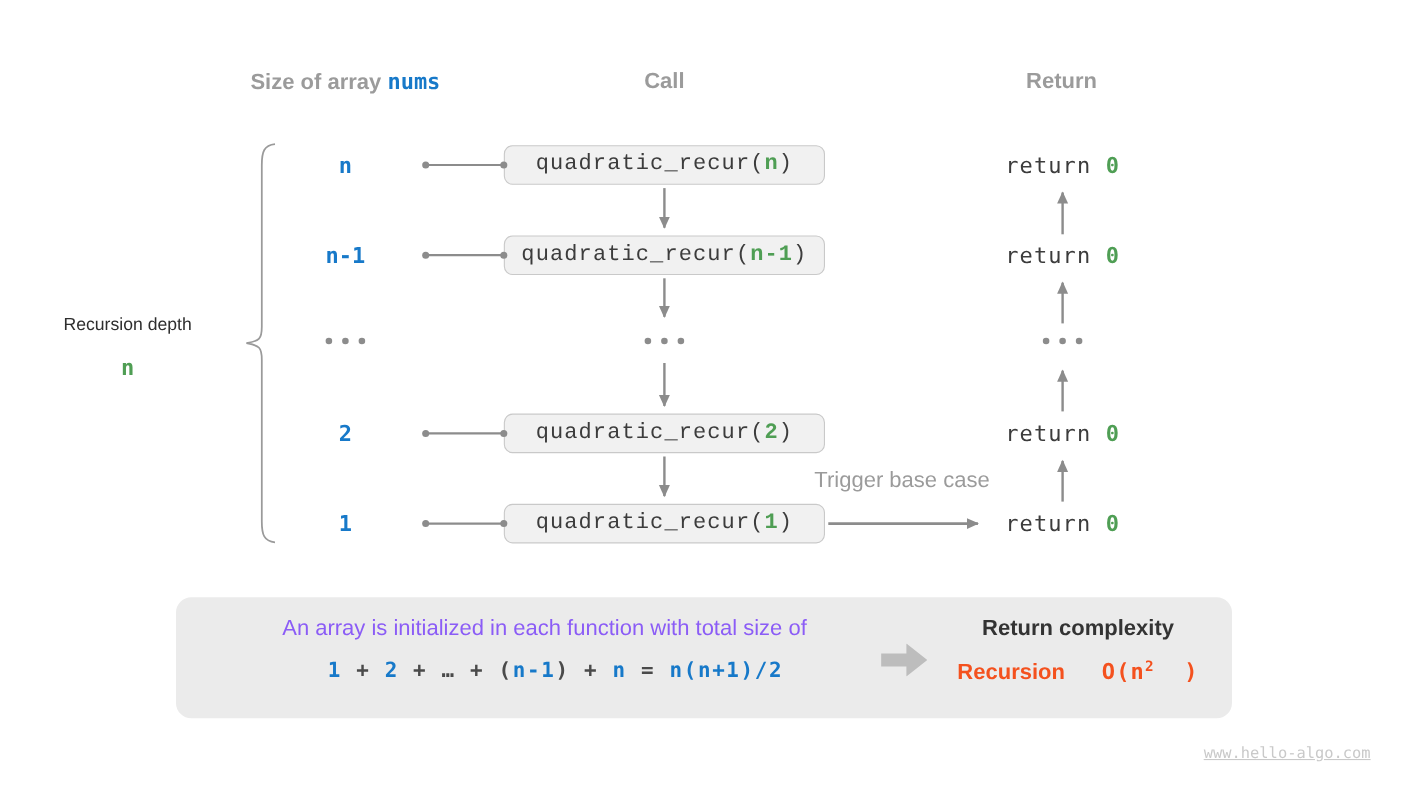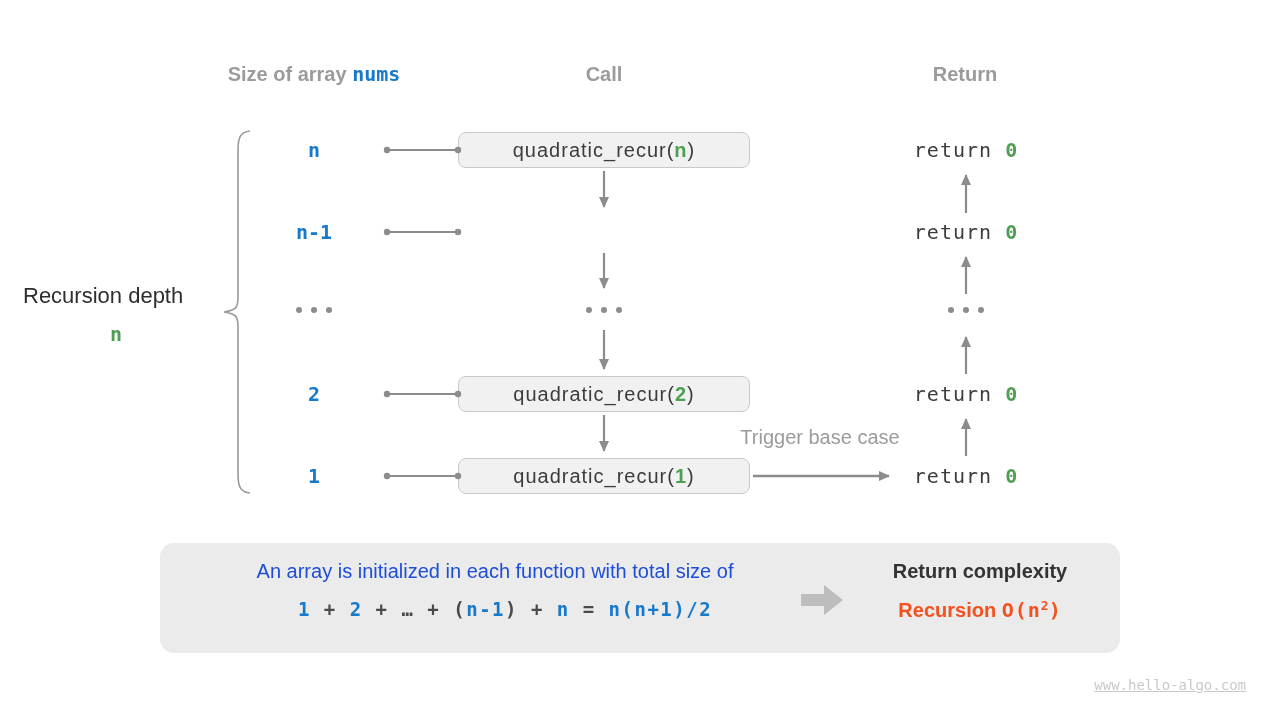--- a/index.html
+++ b/index.html
@@ -17,34 +17,34 @@
   
   .col-head{top:60px;height:28px;line-height:28px;text-align:center;
             font-weight:bold;font-size:20px;color:var(--gray-head);}
   .head-size{left:164px;width:300px;}
   .head-call{left:454px;width:300px;}
   .head-return{left:815px;width:300px;}
   .head-code{font-family:"DejaVu Sans Mono",monospace;color:var(--blue);font-weight:bold;}
 
   
   .recursion-label{left:23px;width:186px;top:283px;height:26px;line-height:26px;
-                   font-size:22px;color:#2E2E2E;}
+                   text-align:center;font-size:16px;color:#2E2E2E;}
   .recursion-n{left:23px;width:186px;top:321px;height:26px;line-height:26px;text-align:center;
                font-size:20px;font-weight:bold;color:var(--green);}
 
   
   .size-label{left:214px;width:200px;height:28px;line-height:28px;text-align:center;
               font-size:20px;font-weight:bold;color:var(--blue);font-family:"DejaVu Sans Mono",monospace;}
   .r1{top:136px}.r2{top:218px}.r4{top:380px}.r5{top:462px}
 
   
   .call-box{left:458px;width:292px;height:36px;line-height:34px;text-align:center;
             background:var(--box-bg);border:1.5px solid var(--box-border);border-radius:8px;
             font-size:20px;letter-spacing:1px;color:var(--dark);
-            font-family:Liberation Sans, sans-serif;}
+            font-family:Liberation Mono, monospace;}
   .b1{top:132px}.b2{top:214px}.b4{top:376px}.b5{top:458px}
   .arg{color:var(--green);font-weight:bold;}
 
   
   .return-label{left:866px;width:200px;height:28px;line-height:28px;text-align:center;
                 font-size:20px;letter-spacing:1px;color:var(--dark);
                 font-family:"DejaVu Sans Mono",monospace;}
   .retval{color:var(--green);font-weight:bold;}
 
   
@@ -53,29 +53,29 @@
   .dots-call{left:504px;width:200px;}
   .dots-return{left:866px;width:200px;}
   .dots i{display:block;width:6px;height:6px;border-radius:50%;background:var(--arrow);}
 
   
   .trigger{left:700px;width:240px;top:424px;height:26px;line-height:26px;text-align:center;
            font-size:20px;font-weight:normal;color:var(--gray-head);}
 
   
   .panel{left:160px;top:543px;width:960px;height:110px;background:var(--panel-bg);border-radius:14px;}
-  .panel-line1{left:30px;top:17px;width:610px;text-align:center;font-size:20px;color:#1d4ed8;}
+  .panel-line1{left:30px;top:17px;width:610px;text-align:center;font-size:20px;color:#8b5cf6;}
   .panel-formula{left:40px;top:55px;width:610px;text-align:center;font-size:19px;font-weight:bold;
                  letter-spacing:1.5px;font-family:"DejaVu Sans Mono",monospace;}
   .tok-b{color:var(--blue);} .tok-d{color:#4A4A4A;}
   .result-title{left:690px;top:17px;width:260px;text-align:center;font-size:20px;
                 font-weight:bold;color:#333333;}
   .result-line{left:690px;top:55px;width:260px;text-align:center;font-size:20px;font-weight:bold;}
   .tok-o{color:var(--orange);}
-  .tok-om{color:var(--orange);font-family:"DejaVu Sans Mono",monospace;letter-spacing:1px;}
+  .tok-om{color:var(--orange);font-family:"DejaVu Sans Mono",monospace;letter-spacing:1px;margin-left:28px;}
   .tok-sup{color:var(--orange);font-family:"DejaVu Sans Mono",monospace;font-size:13px;
            position:relative;top:-7px;}
 
   .watermark{left:1040px;top:677px;width:206px;text-align:right;font-size:14px;
              color:var(--watermark);font-family:"DejaVu Sans Mono",monospace;text-decoration:underline;}
 
   svg.overlay{position:absolute;left:0;top:0;width:1280px;height:720px;pointer-events:none;}
 </style>
 </head>
 <body>
@@ -104,20 +104,21 @@
       <i></i>
       <i></i>
     </div>
   <div class="abs dots dots-return">
       <i></i>
       <i></i>
       <i></i>
     </div>
 
   <div class="abs call-box b1"><span>quadratic_recur(</span><span class="arg">n</span><span>)</span></div>
+  <div class="abs call-box b2"><span>quadratic_recur(</span><span class="arg">n-1</span><span>)</span></div>
   <div class="abs call-box b4"><span>quadratic_recur(</span><span class="arg">2</span><span>)</span></div>
   <div class="abs call-box b5"><span>quadratic_recur(</span><span class="arg">1</span><span>)</span></div>
 
   <div class="abs return-label r1"><span>return </span><span class="retval">0</span></div>
   <div class="abs return-label r2"><span>return </span><span class="retval">0</span></div>
   <div class="abs return-label r4"><span>return </span><span class="retval">0</span></div>
   <div class="abs return-label r5"><span>return </span><span class="retval">0</span></div>
 
   <div class="abs trigger">Trigger base case</div>
 

